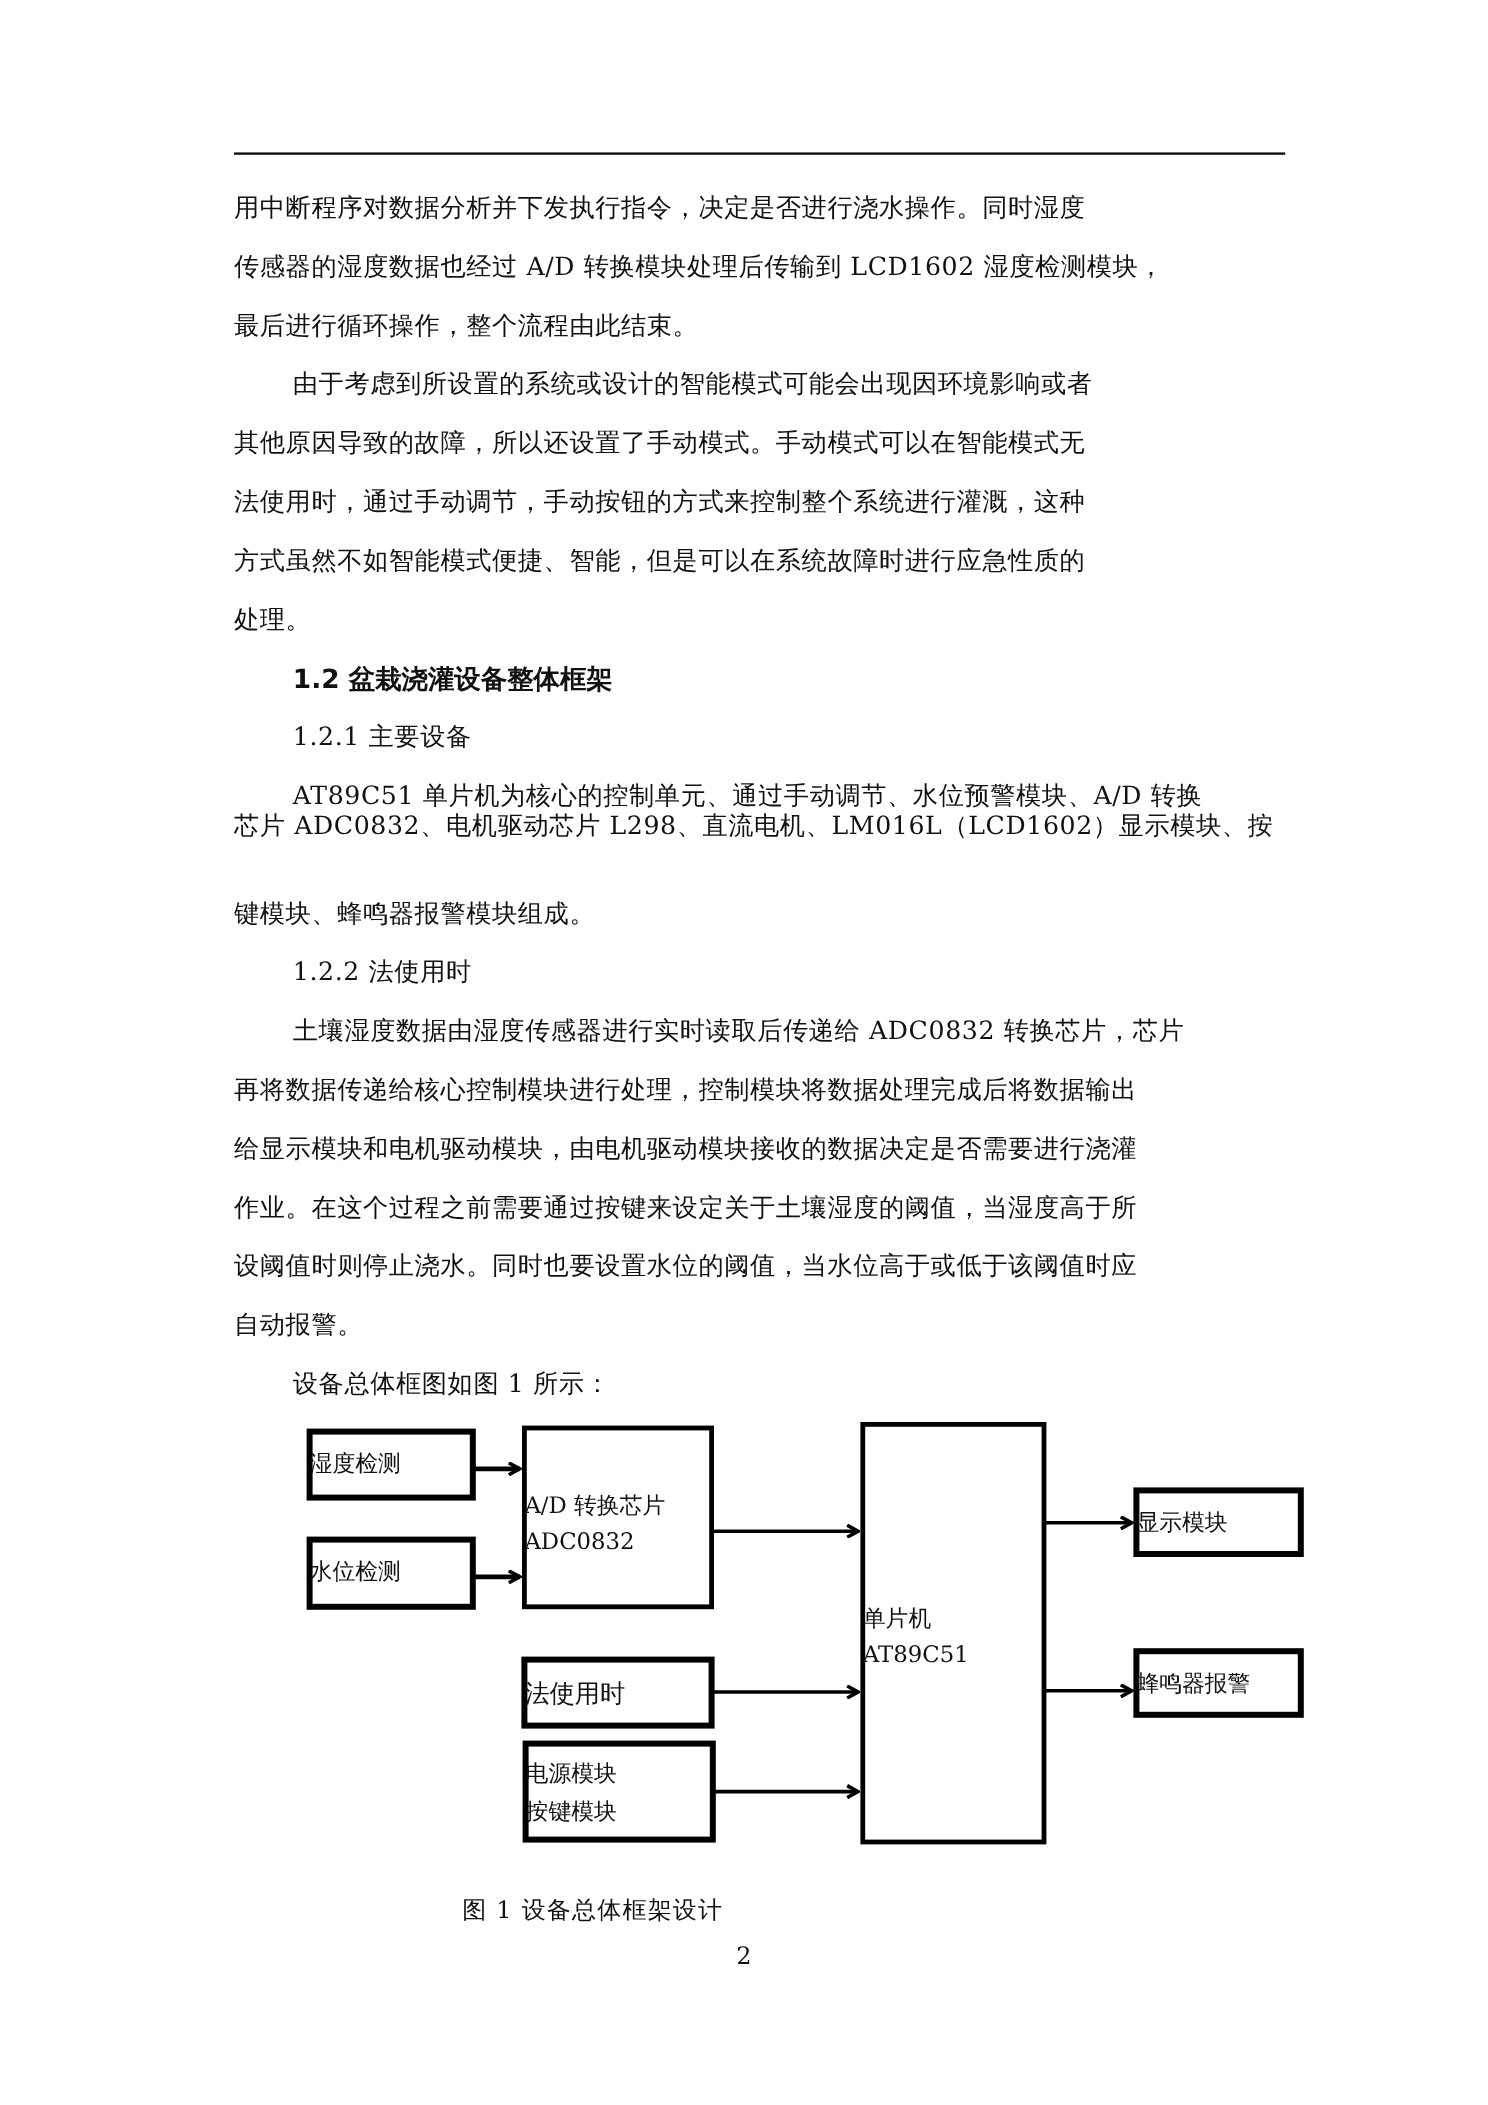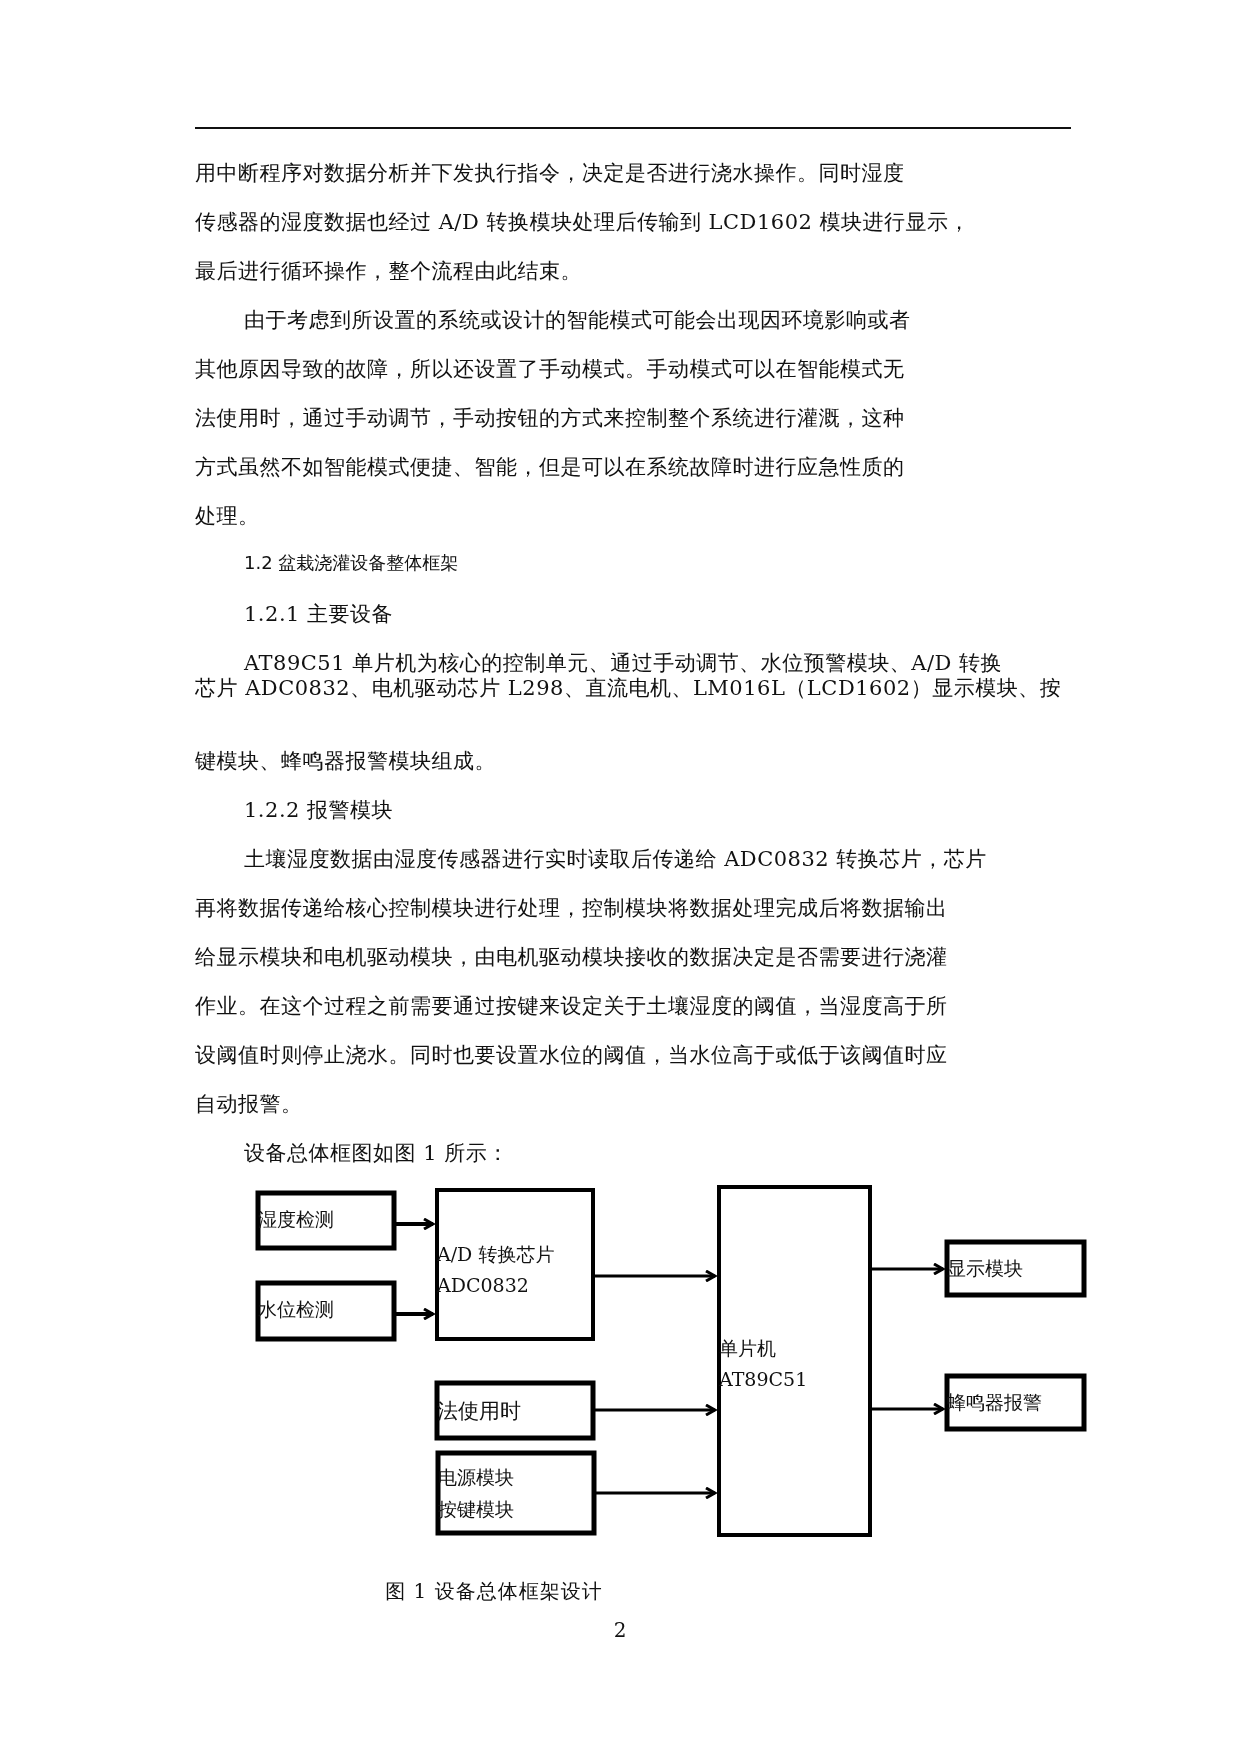--- a/index.html
+++ b/index.html
@@ -1,51 +1,51 @@
 <!DOCTYPE html>
 <html><head>
 <meta charset="utf-8">
 <style>
   html, body { margin:0; padding:0; background:#fff; }
   body { width:1240px; height:1754px; position:relative; overflow:hidden;
          font-family:"DejaVu Serif","Liberation Serif",serif; color:#111; }
   .rule { position:absolute; left:195px; top:127px; width:876px; height:2px; background:#111; }
   .line { position:absolute; left:195px; font-size:21px; line-height:30px; white-space:nowrap; letter-spacing:0.5px; }
   .indent { left:244px; }
-  .heading { position:absolute; left:244px; font-size:18px; font-weight:normal;
+  .heading { position:absolute; left:244px; font-size:22px; font-weight:bold;
              font-family:"DejaVu Sans","Liberation Sans",sans-serif; white-space:nowrap; }
   .diagram { position:absolute; left:0; top:0; width:1240px; height:1754px; pointer-events:none; }
   .box-label { position:absolute; font-size:19px; text-align:left; white-space:nowrap;
                font-family:"DejaVu Serif","Liberation Serif",serif; }
   .caption { position:absolute; left:0; width:988px; top:1578px; text-align:center; font-size:20px; letter-spacing:1px; }
   .pagenum { position:absolute; left:0; width:1240px; top:1618px; text-align:center; font-size:20px; }
 </style>
 </head>
 <body>
 
 <div class="rule"></div>
 
 <div class="line" style="top:158px">用中断程序对数据分析并下发执行指令，决定是否进行浇水操作。同时湿度</div>
-<div class="line" style="top:207px">传感器的湿度数据也经过 A/D 转换模块处理后传输到 LCD1602 模块进行显示，</div>
+<div class="line" style="top:207px">传感器的湿度数据也经过 A/D 转换模块处理后传输到 LCD1602 湿度检测模块，</div>
 <div class="line" style="top:256px">最后进行循环操作，整个流程由此结束。</div>
 
 <div class="line indent" style="top:305px">由于考虑到所设置的系统或设计的智能模式可能会出现因环境影响或者</div>
 <div class="line" style="top:354px">其他原因导致的故障，所以还设置了手动模式。手动模式可以在智能模式无</div>
 <div class="line" style="top:403px">法使用时，通过手动调节，手动按钮的方式来控制整个系统进行灌溉，这种</div>
 <div class="line" style="top:452px">方式虽然不如智能模式便捷、智能，但是可以在系统故障时进行应急性质的</div>
 <div class="line" style="top:501px">处理。</div>
 
 <div class="heading" style="top:551px">1.2 盆栽浇灌设备整体框架</div>
 <div class="line indent" style="top:599px">1.2.1 主要设备</div>
 
 <div class="line indent" style="top:648px">AT89C51 单片机为核心的控制单元、通过手动调节、水位预警模块、A/D 转换</div>
 <div class="line" style="top:673px">芯片 ADC0832、电机驱动芯片 L298、直流电机、LM016L（LCD1602）显示模块、按</div>
 <div class="line" style="top:746px">键模块、蜂鸣器报警模块组成。</div>
 
-<div class="line indent" style="top:795px">1.2.2 报警模块</div>
+<div class="line indent" style="top:795px">1.2.2 法使用时</div>
 
 <div class="line indent" style="top:844px">土壤湿度数据由湿度传感器进行实时读取后传递给 ADC0832 转换芯片，芯片</div>
 <div class="line" style="top:893px">再将数据传递给核心控制模块进行处理，控制模块将数据处理完成后将数据输出</div>
 <div class="line" style="top:942px">给显示模块和电机驱动模块，由电机驱动模块接收的数据决定是否需要进行浇灌</div>
 <div class="line" style="top:991px">作业。在这个过程之前需要通过按键来设定关于土壤湿度的阈值，当湿度高于所</div>
 <div class="line" style="top:1040px">设阈值时则停止浇水。同时也要设置水位的阈值，当水位高于或低于该阈值时应</div>
 <div class="line" style="top:1089px">自动报警。</div>
 
 <div class="line indent" style="top:1138px">设备总体框图如图 1 所示：</div>
 

